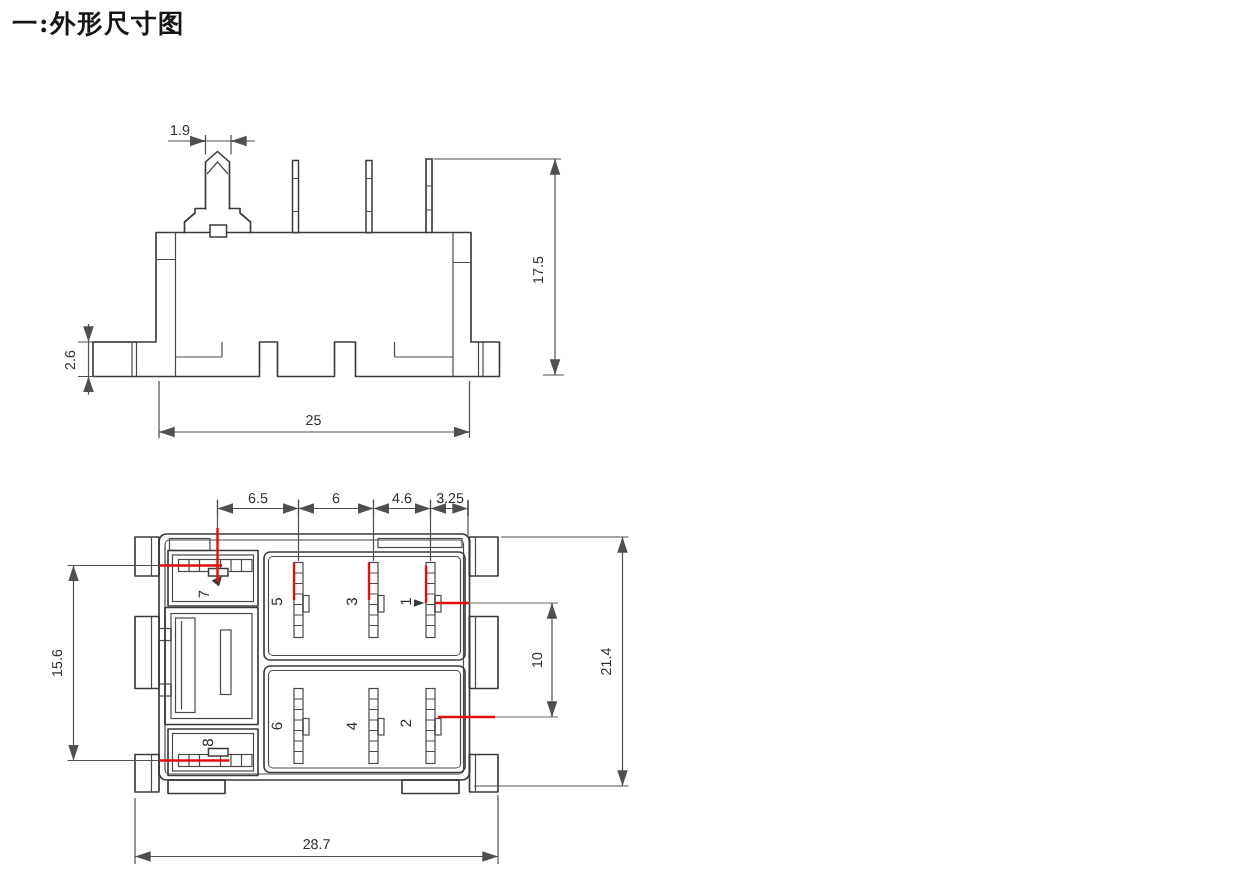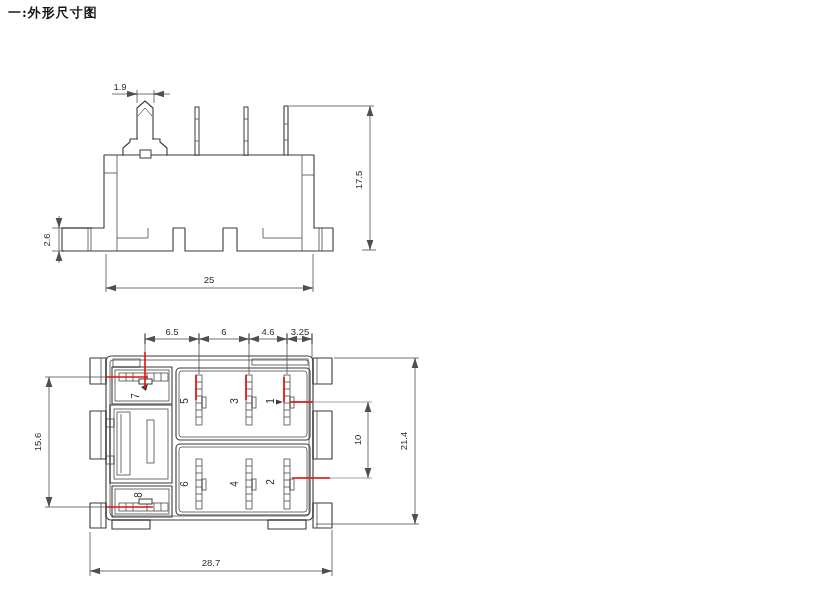--- a/index.html
+++ b/index.html
@@ -1,20 +1,20 @@
 <!DOCTYPE html>
 <html><head>
 <meta charset="utf-8">
 <style>
   html,body{margin:0;padding:0;background:#ffffff;width:828px;height:590px;overflow:hidden;}
   .canvas{position:relative;width:828px;height:590px;background:#fff;}
   h1.title{
     position:absolute;left:8px;top:4px;margin:0;
     font-family:"DejaVu Serif","Liberation Serif",serif;
-    font-size:13px;font-weight:600;letter-spacing:1px;color:#151515;
+    font-size:17px;font-weight:600;letter-spacing:1px;color:#151515;
   }
   svg{position:absolute;left:0;top:0;}
   .geo{stroke:#3b3b3b;stroke-width:1.1;fill:none;stroke-linejoin:round;stroke-linecap:square;}
   .fine{stroke:#4a4a4a;stroke-width:0.8;fill:none;}
   .dim{stroke:#4f4f4f;stroke-width:0.8;fill:none;}
   .leader{stroke:#9a9a9a;stroke-width:0.9;fill:none;}
   .red{stroke:#e01010;stroke-width:1.6;fill:none;}
   .whitefill{fill:#ffffff;stroke:#3b3b3b;stroke-width:1.0;}
   .dtxt{font-family:"Liberation Sans",sans-serif;font-size:9.5px;fill:#2e2e2e;}
   .ptxt{font-family:"Liberation Sans",sans-serif;font-size:10px;fill:#2e2e2e;}

